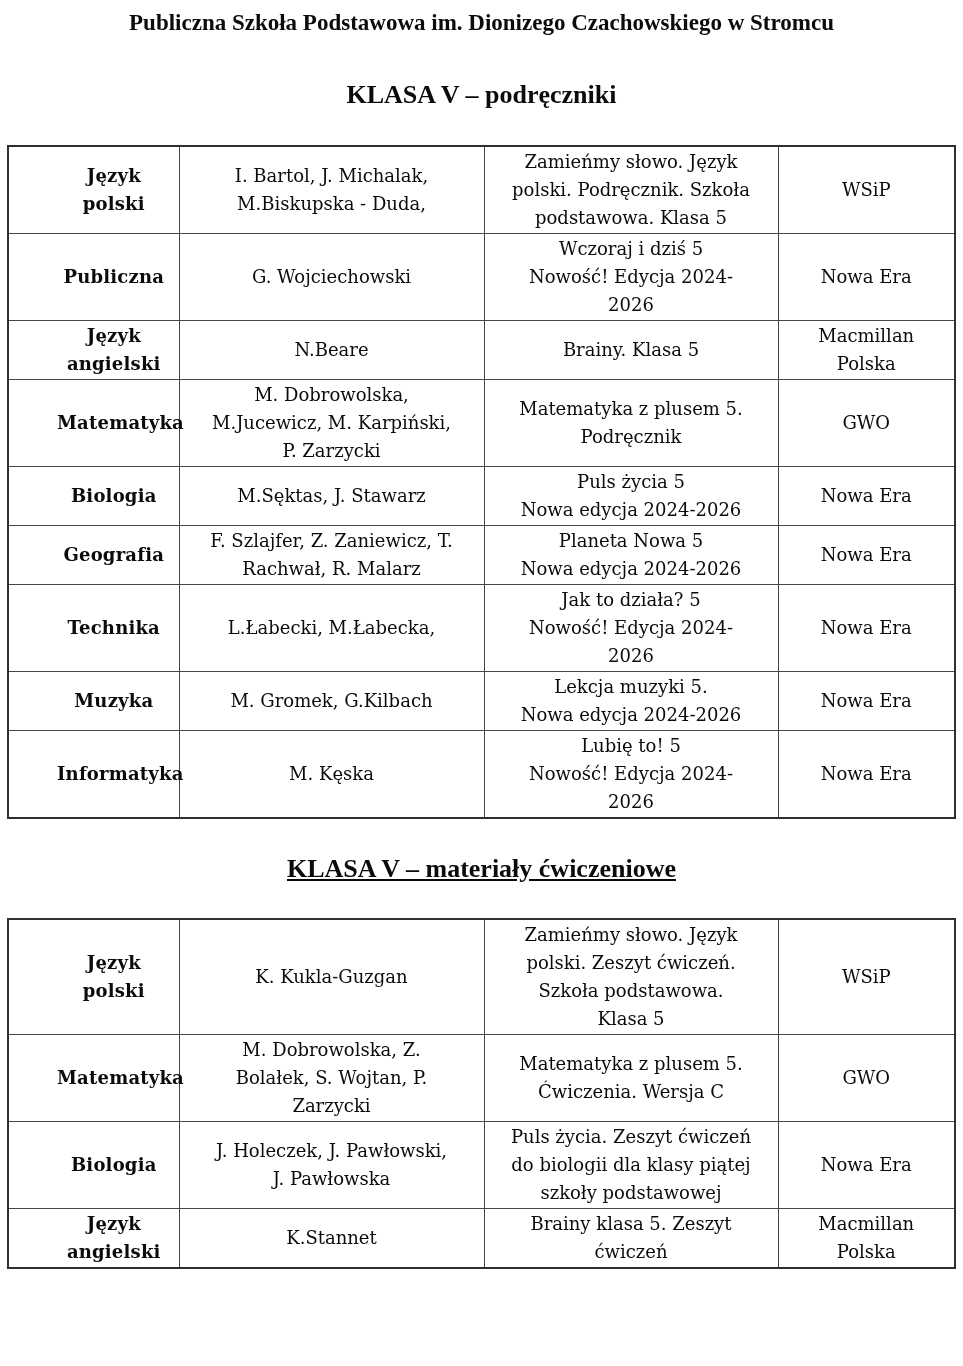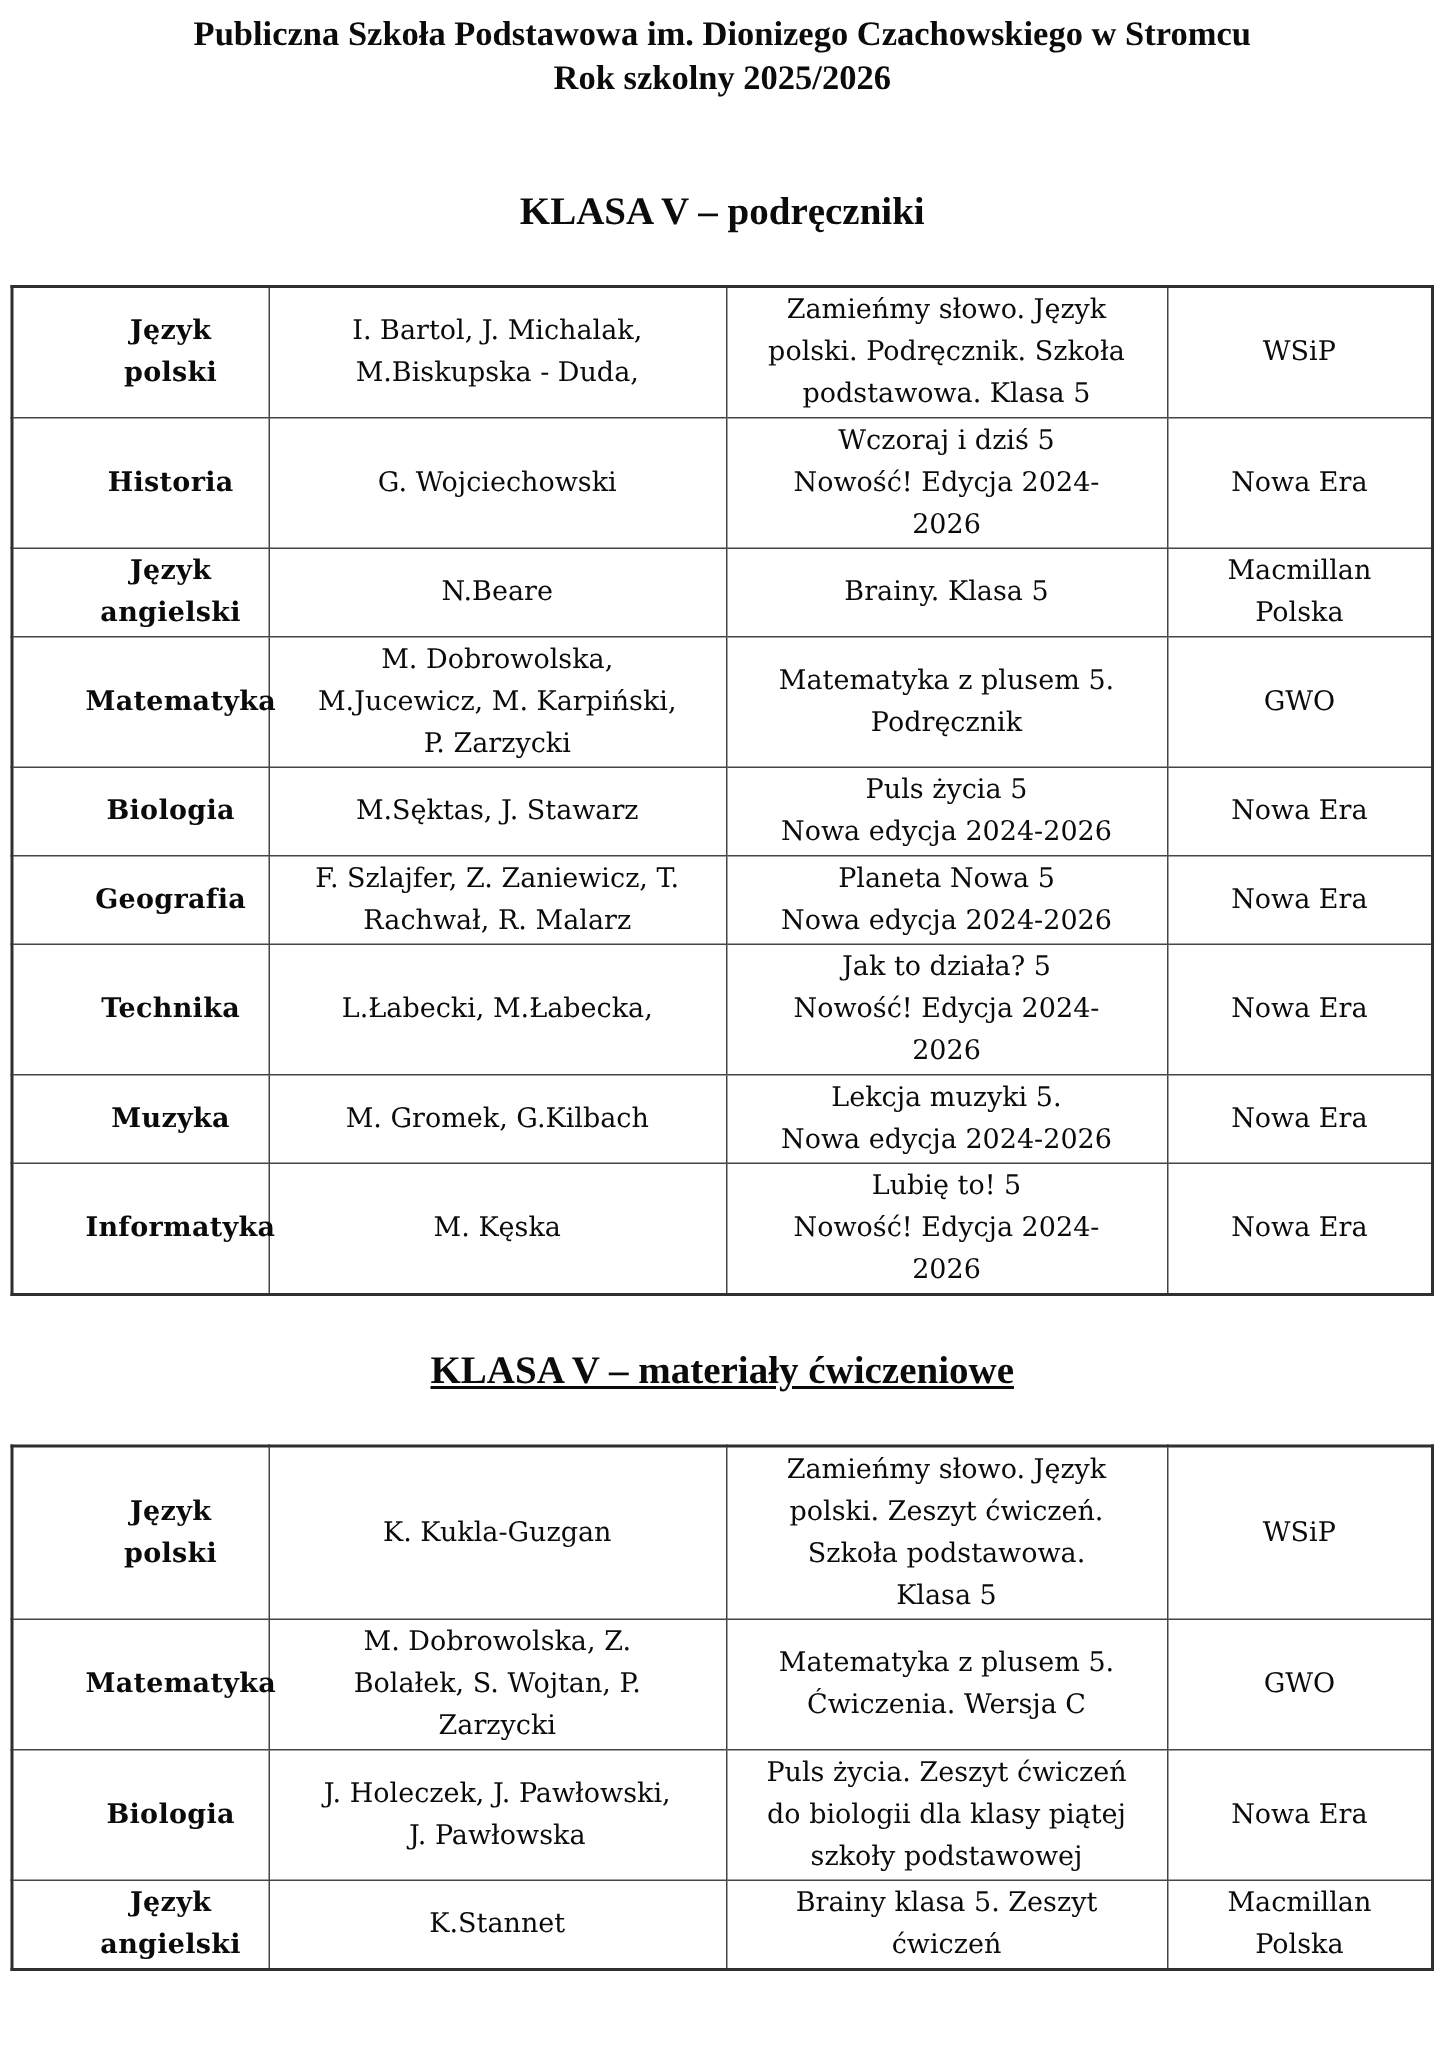--- a/index.html
+++ b/index.html
@@ -29,21 +29,21 @@
   .section-title {
     margin: 0;
     text-align: center;
     font-family: "Liberation Serif", serif;
     font-weight: bold;
     font-size: 26px;
     line-height: 1.2;
     color: #0b0b0b;
   }
   .section-title.first {
-    margin-top: 58px;
+    margin-top: 42px;
   }
   .section-title.second {
     margin-top: 34px;
     text-decoration: underline;
   }
   table.book-table {
     border-collapse: collapse;
     table-layout: fixed;
     width: 947px;
     margin: 34px auto 0 auto;
@@ -70,21 +70,20 @@
     padding-left: 48px;
   }
 </style>
 </head>
 <body>
 
 <div class="page">
 
   <div class="doc-header">
     <div>Publiczna Szkoła Podstawowa im. Dionizego Czachowskiego w Stromcu</div>
-    <div>Rok szkolny 2025/2026</div>
   </div>
 
   <h2 class="section-title first">KLASA V – podręczniki</h2>
 
   <table class="book-table">
     <colgroup>
       <col class="c-subject">
         <col class="c-authors">
         <col class="c-title">
         <col class="c-publisher">
@@ -93,21 +92,21 @@
         <tr>
     <td class="cell subject-cell">Język polski</td>
     <td class="cell authors-cell">I. Bartol, J. Michalak,
 M.Biskupska - Duda,</td>
     <td class="cell title-cell">Zamieńmy słowo. Język
 polski. Podręcznik. Szkoła
 podstawowa. Klasa 5</td>
     <td class="cell publisher-cell">WSiP</td>
   </tr>
         <tr>
-    <td class="cell subject-cell">Historia</td>
+    <td class="cell subject-cell">Publiczna</td>
     <td class="cell authors-cell">G. Wojciechowski</td>
     <td class="cell title-cell">Wczoraj i dziś 5
 Nowość! Edycja 2024-
 2026</td>
     <td class="cell publisher-cell">Nowa Era</td>
   </tr>
         <tr>
     <td class="cell subject-cell">Język
 angielski</td>
     <td class="cell authors-cell">N.Beare</td>

